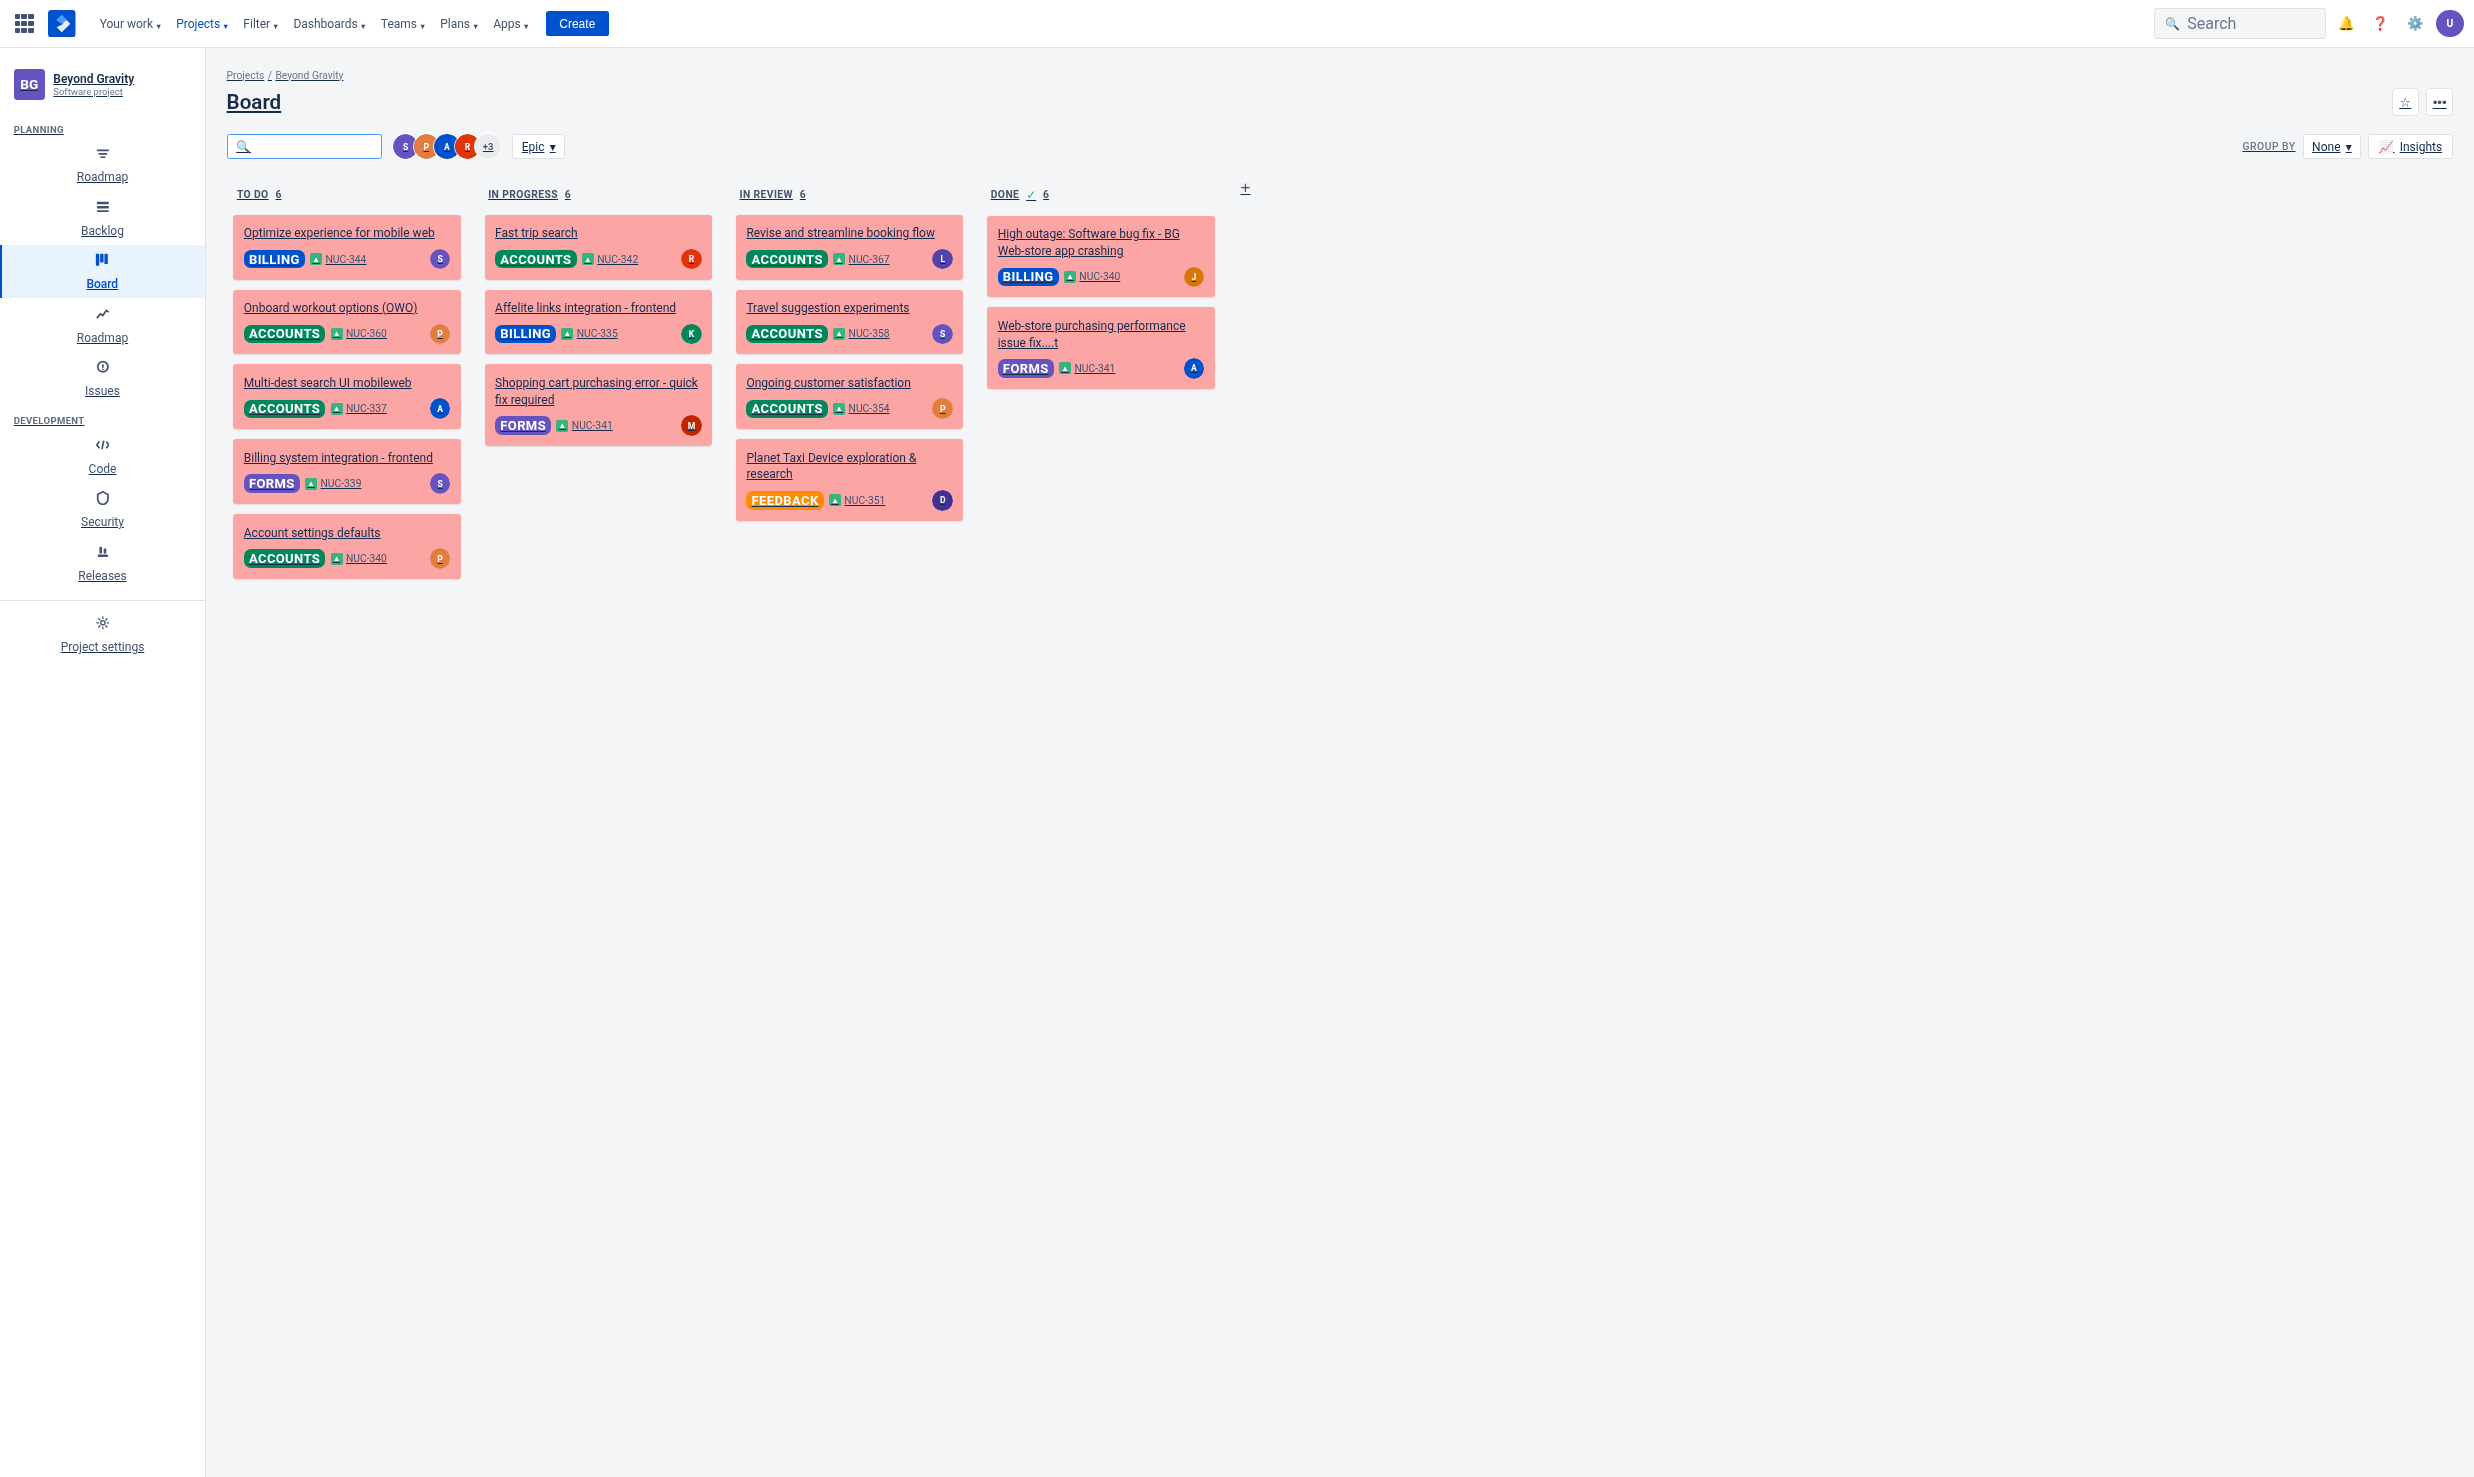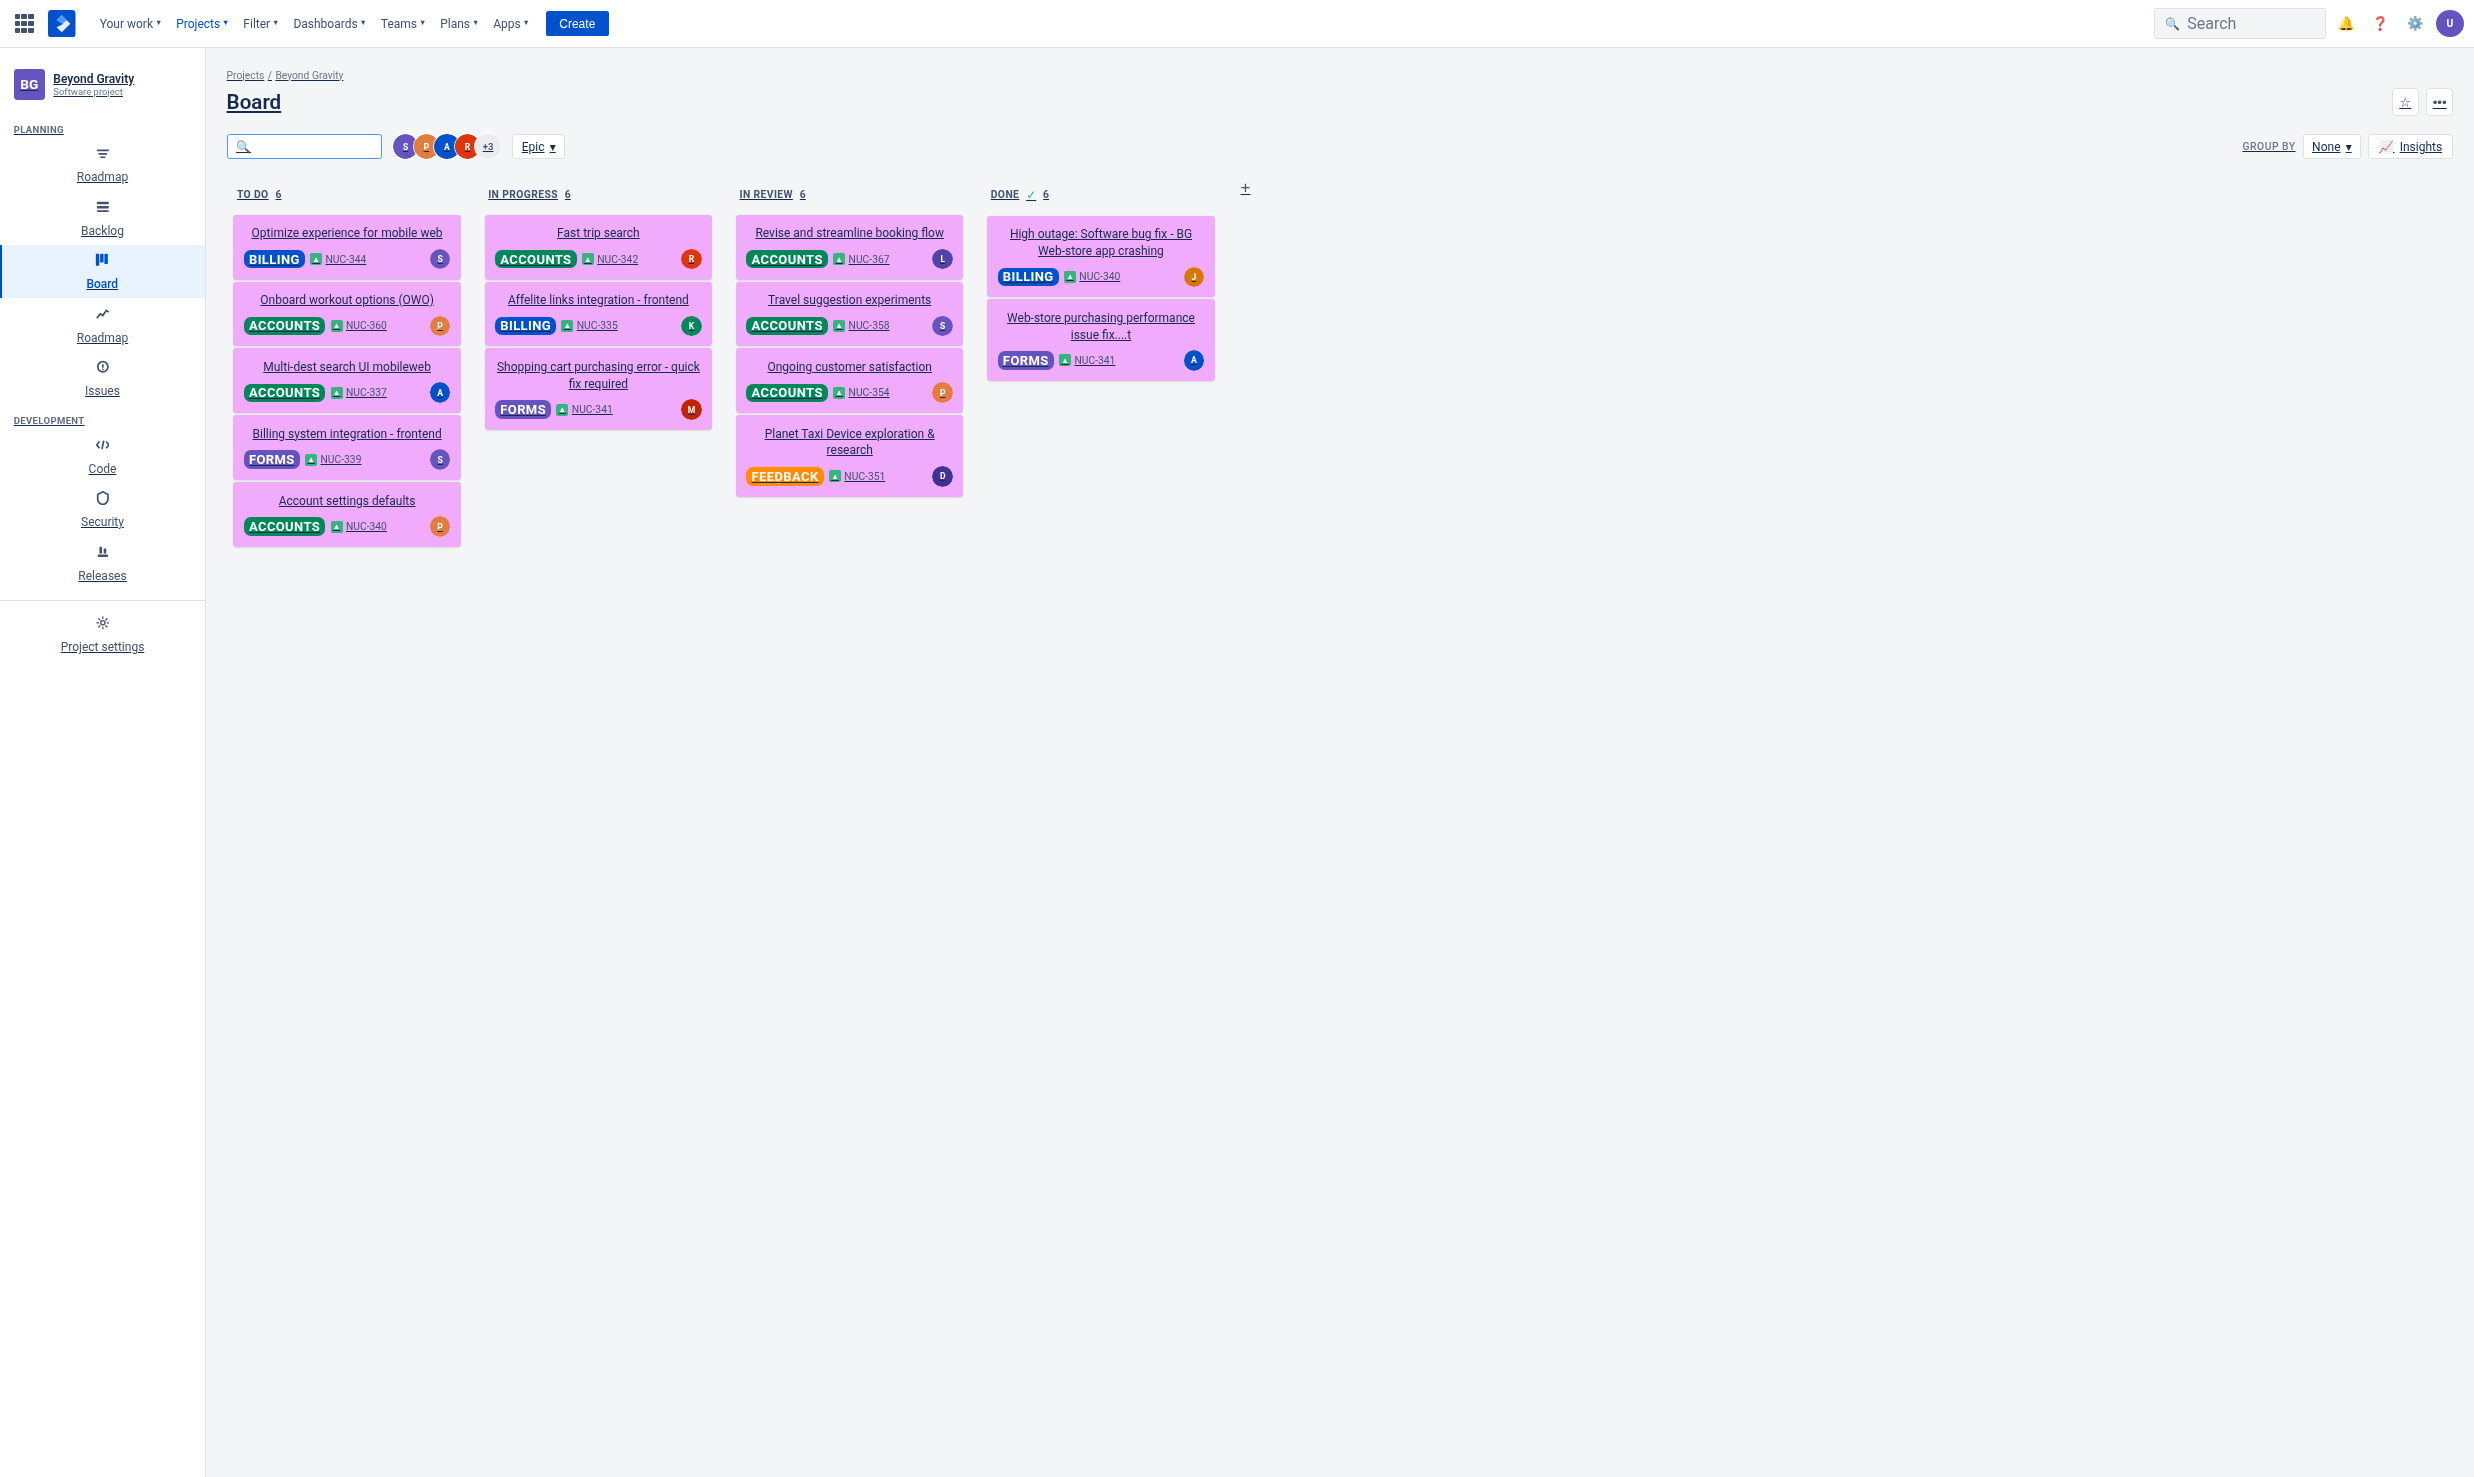--- a/index.html
+++ b/index.html
@@ -12,21 +12,21 @@
     }
     .top-nav-left { display: flex; align-items: center; gap: 3.4px; }
     .grid-icon { width: 27.5px; height: 27.5px; display: flex; align-items: center; justify-content: center; cursor: pointer; border-radius: 3.4px; }
     .grid-dots { display: grid; grid-template-columns: repeat(3,5.2px); gap: 1.7px; }
     .grid-dot { width: 5.2px; height: 5.2px; background: #42526e; border-radius: 0.9px; }
     .jira-logo { display: flex; align-items: center; gap: 5.2px; margin: 0 6.9px; cursor: pointer; }
     .jira-logo-icon { width: 27.5px; height: 27.5px; }
     .nav-links { display: flex; align-items: center; gap: 1.7px; margin-left: 6.9px; }
     .nav-link {
       padding: 5.2px 6.9px; border-radius: 2.6px; cursor: pointer; font-size: 12px;
-      color: #42526e; display: flex; align-items: flex-start; gap: 3.4px;
+      color: #42526e; display: flex; align-items: flex-end; gap: 3.4px;
     }
     .nav-link.active { color: #0052cc; }
     .nav-link .chevron { font-size: 8.6px; }
     .create-btn {
       background: #0052cc; color: #fff; border: none; padding: 5.2px 13.7px;
       border-radius: 2.6px; cursor: pointer; font-size: 12px; font-weight: 500; margin-left: 6.9px;
     }
     .top-nav-right { display: flex; align-items: center; gap: 6.9px; margin-left: auto; }
     .search-box {
       display: flex; align-items: center; gap: 6.9px; background: #f4f5f7; border: 0.9px solid #dfe1e6;
@@ -100,22 +100,22 @@
     .board-columns { display: flex; gap: 10.3px; align-items: flex-start; padding-bottom: 20.6px; }
     .board-column { background: #f4f5f7; border-radius: 3.4px; width: 241px; min-width: 241px; padding: 6.9px; }
     .column-header { display: flex; align-items: center; gap: 6.9px; padding: 6.9px 3.4px; margin-bottom: 6.9px; }
     .column-title { font-size: 10.3px; font-weight: 700; text-transform: uppercase; letter-spacing: 0.04em; color: #42526e; }
     .column-count { font-size: 10.3px; font-weight: 700; color: #42526e; }
     .done-check { color: #36b37e; font-size: 12px; }
     .add-col-btn { width: 27.5px; height: 27.5px; border-radius: 50%; border: none; background: none; cursor: pointer; display: flex; align-items: center; justify-content: center; font-size: 17px; color: #42526e; flex-shrink: 0; }
 
     
     .card {
-      background: #f0abfc; border-radius: 3.4px; padding: 10.3px; margin-bottom: 2px;
-      box-shadow: 0 0.9px 1.7px rgba(0,0,0,0.1); cursor: pointer; text-align: center;
+      background: #fca5a5; border-radius: 3.4px; padding: 10.3px; margin-bottom: 10px;
+      box-shadow: 0 0.9px 1.7px rgba(0,0,0,0.1); cursor: pointer;
     }
     .card-title { font-size: 12px; color: #172b4d; margin-bottom: 6.9px; line-height: 1.4; }
     .card-footer { display: flex; align-items: center; justify-content: space-between; }
     .card-labels { display: flex; align-items: center; gap: 5.2px; flex-wrap: wrap; }
     .label {
       font-size: 13px; font-weight: 700; padding: 1.7px 5.2px; border-radius: 7px;
       text-transform: uppercase; letter-spacing: 0.03em;
     }
     .label-billing { background: #0052cc; color: #fff; }
     .label-accounts { background: #00875a; color: #fff; }

